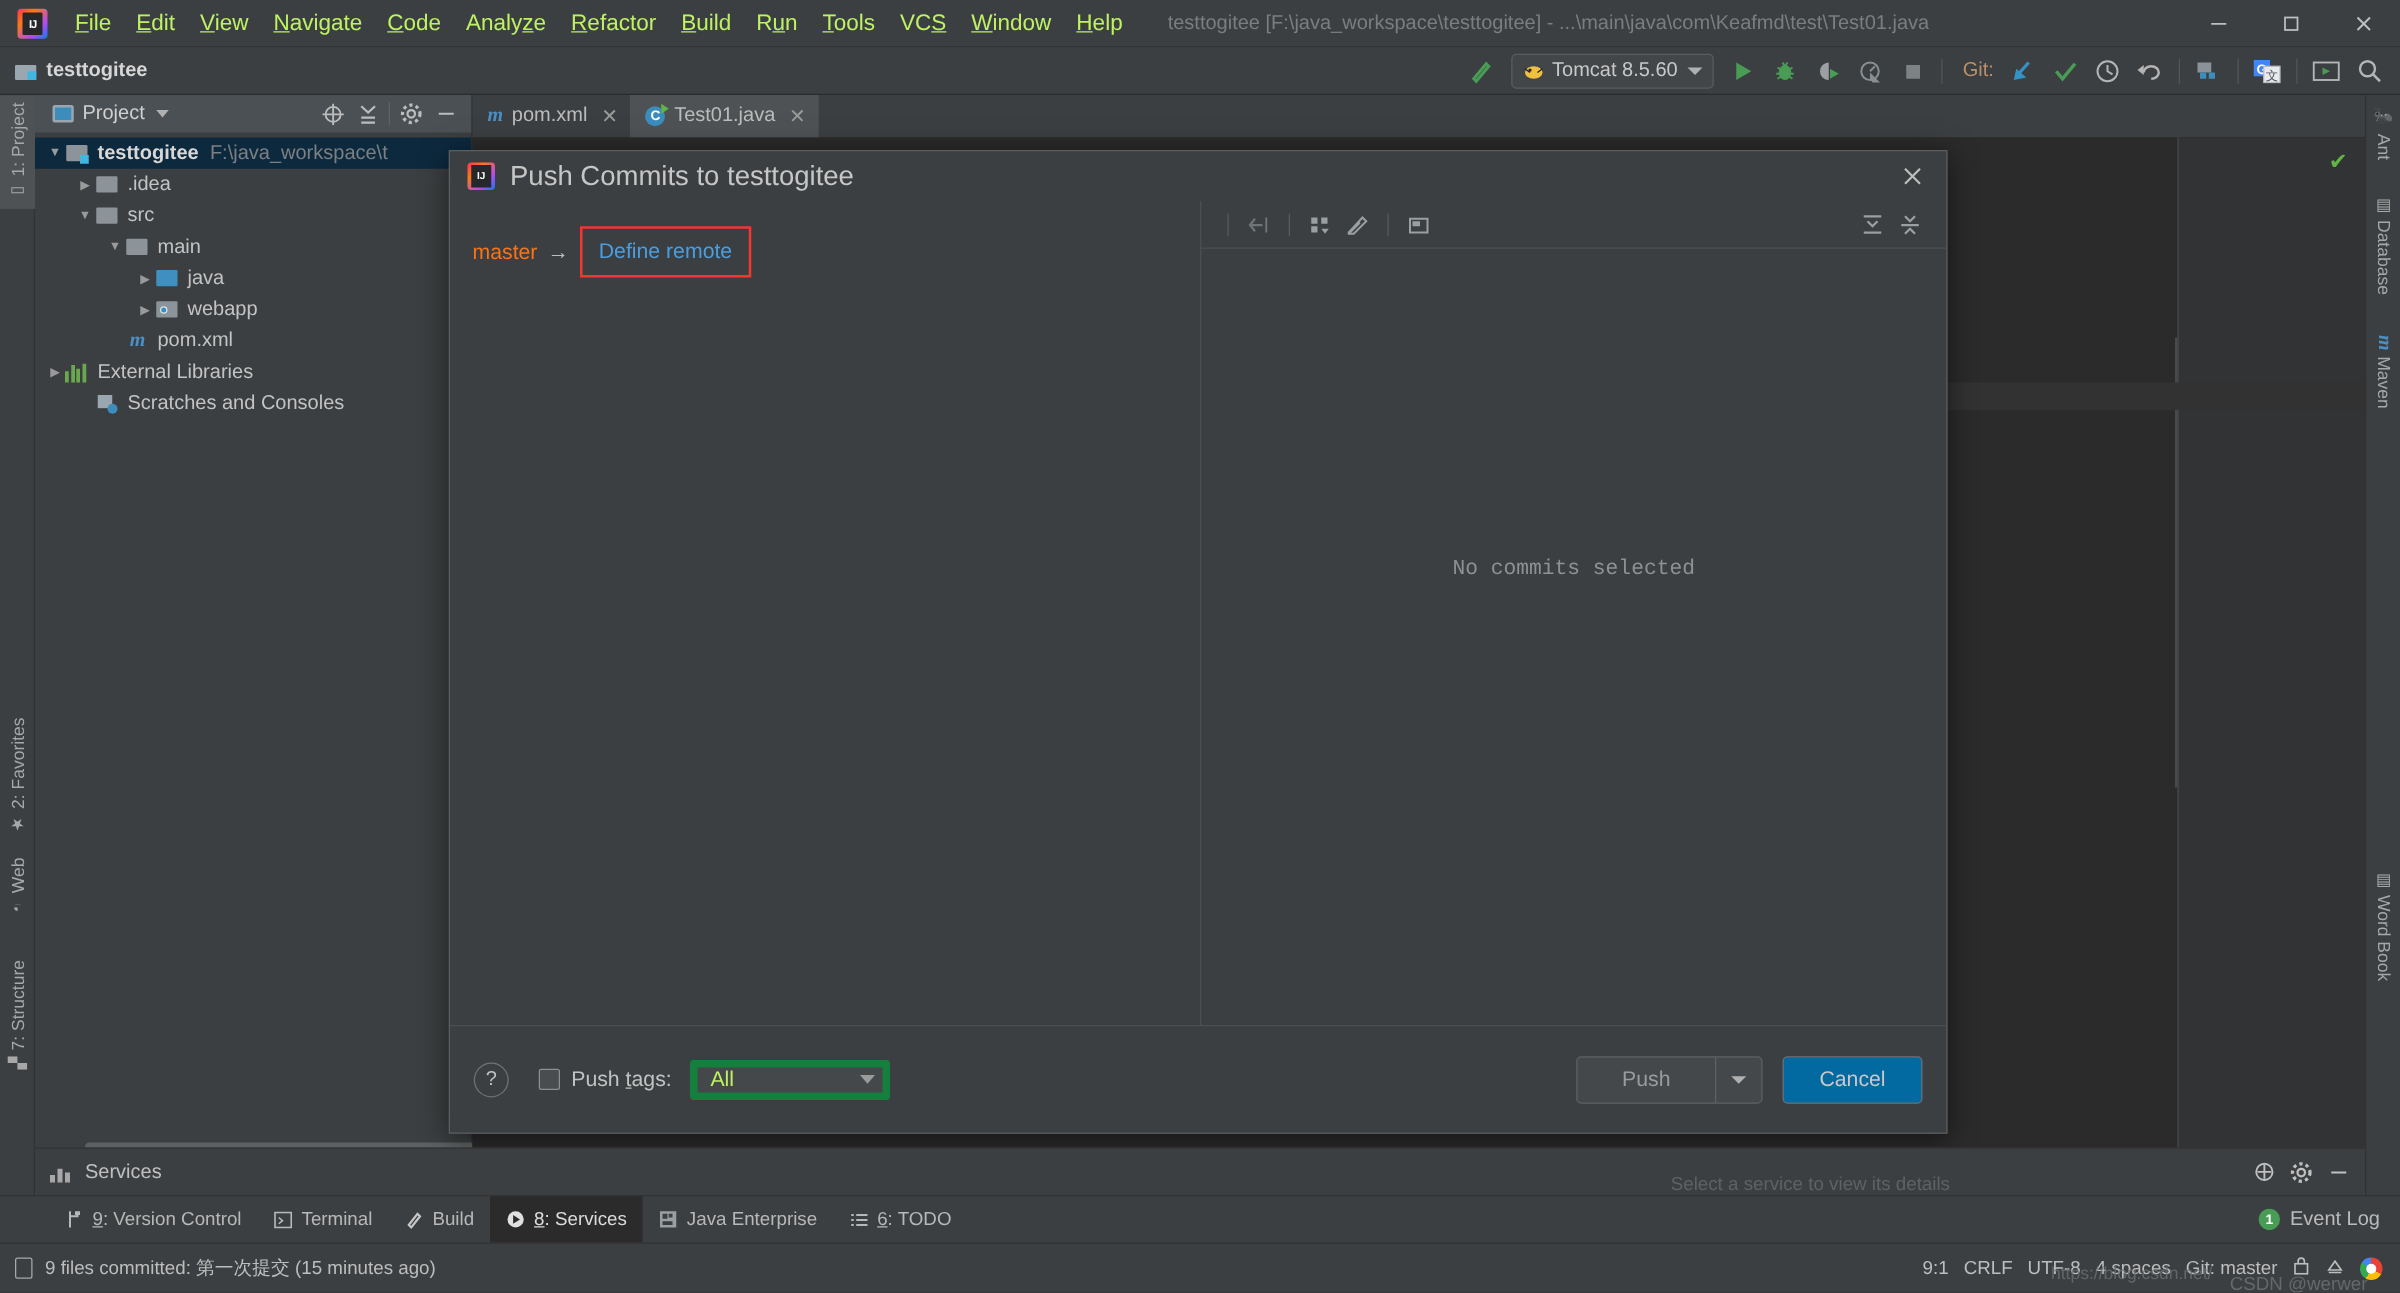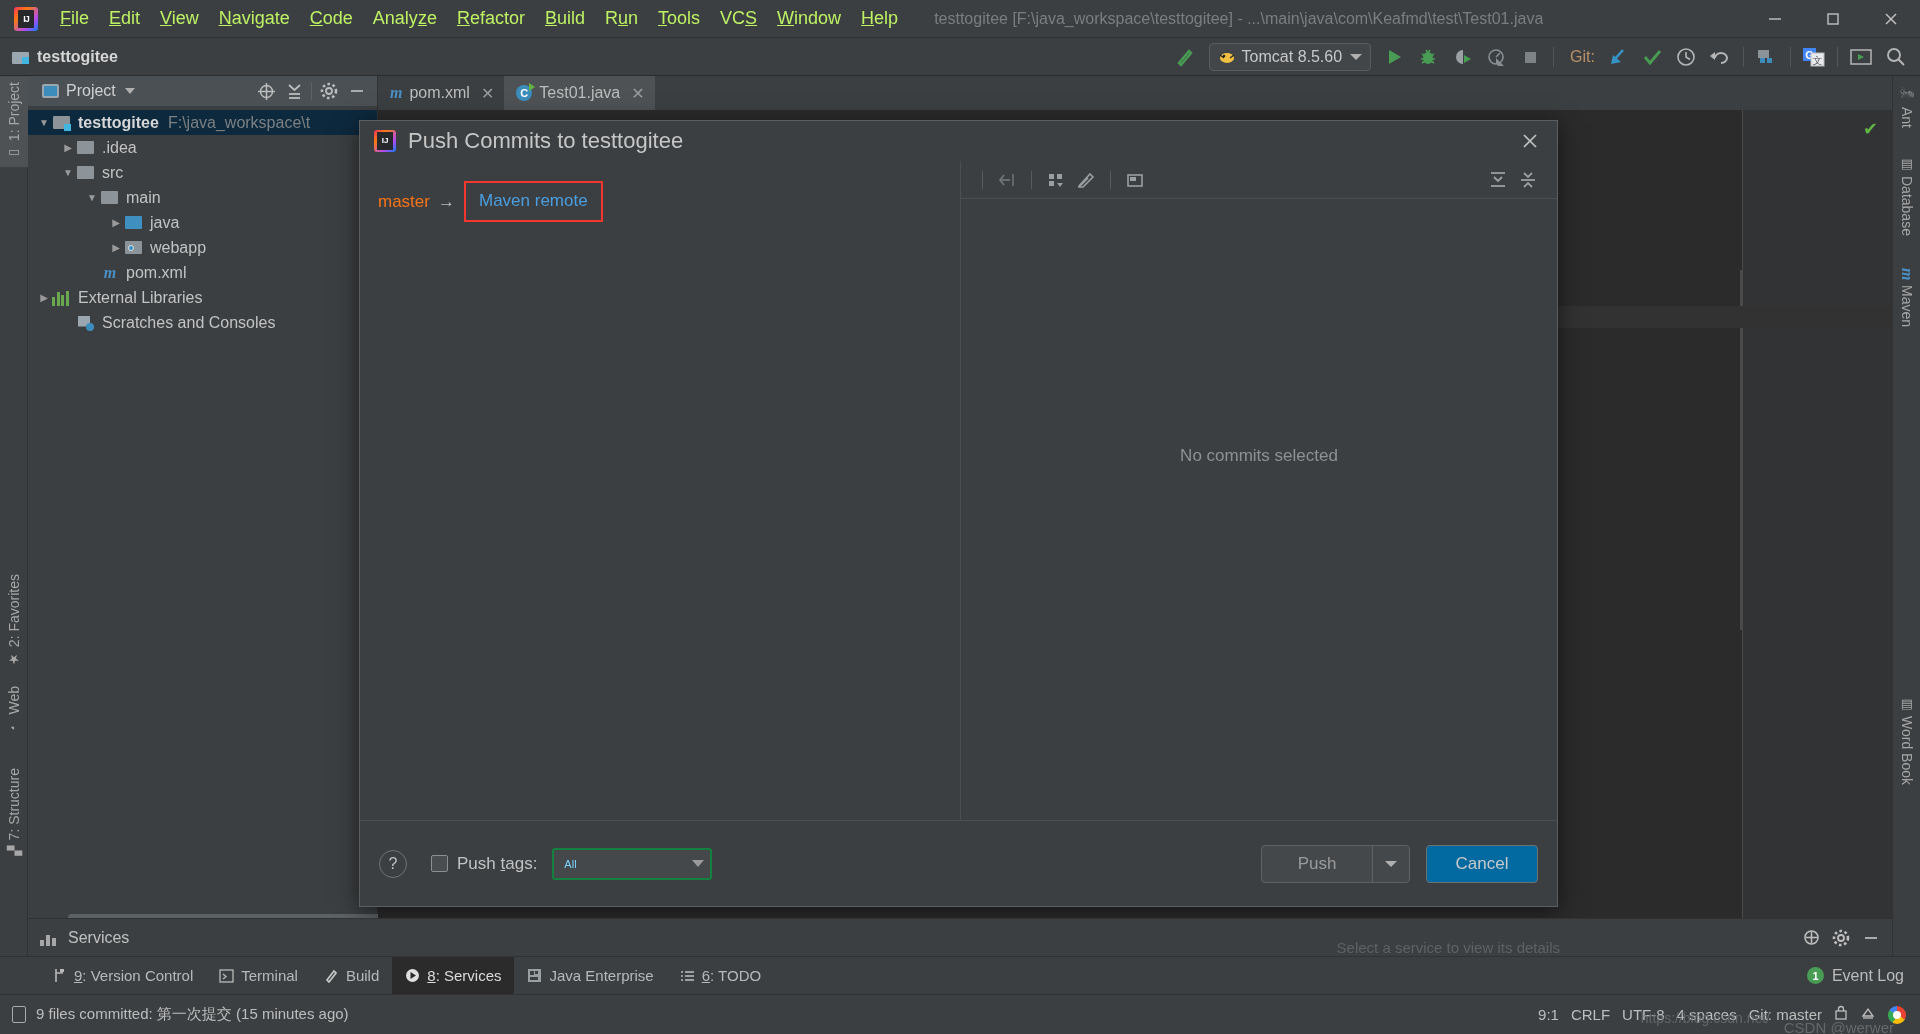--- a/index.html
+++ b/index.html
@@ -143,30 +143,30 @@
   .remote-box{
     border:2px solid #f4362f;padding:8px 13px 9px 13px;margin-left:2px;
   }
   .remote-link{color:#4a9ee0;font-size:17px;}
   .dlg-right{flex:1;position:relative;}
   .dr-toolbar{height:38px;display:flex;align-items:center;border-bottom:1px solid #4c4f51;padding-left:12px;}
   .dr-tb-sep{width:1px;height:18px;background:#585b5d;margin:0 9px;}
   .drico{width:30px;height:26px;display:flex;align-items:center;justify-content:center;}
   .dr-spacer{flex:1;}
   .nocommits{position:absolute;left:0;right:0;top:0;bottom:0;display:flex;align-items:center;justify-content:center;
-     font-size:17px;color:#8d9194;padding-bottom:70px;}
+     font-size:17px;color:#8d9194;padding-bottom:70px;font-family:Liberation Mono, monospace;}
   .dlg-foot{position:absolute;left:0;right:0;bottom:0;height:86px;border-top:1px solid #4c4f51;display:flex;align-items:center;padding:0 19px;}
   .helpbtn{width:28px;height:28px;border-radius:50%;border:1px solid #6f7375;display:flex;align-items:center;justify-content:center;
       color:#c0c0c0;font-size:16px;margin-right:24px;}
   .cbx{width:17px;height:17px;border:1px solid #8b8f91;border-radius:2px;background:#4a4d4f;margin-right:9px;}
   .foot-lbl{font-size:17px;color:#c2c2c2;margin-right:15px;}
   .foot-lbl u{text-decoration:underline;}
   .selectbox{
-    width:160px;height:32px;border:2px solid #15803d;border-radius:3px;background:#45484a;
-    display:flex;align-items:center;padding:0 6px 0 10px;font-size:11px;color:#7dd3fc;
+    width:160px;height:32px;border:6px solid #15803d;border-radius:3px;background:#45484a;
+    display:flex;align-items:center;padding:0 6px 0 10px;font-size:17px;color:#bef264;
   }
   .selectbox .caret{margin-left:auto;width:0;height:0;border-left:6px solid transparent;border-right:6px solid transparent;border-top:7px solid #9a9a9a;}
   .foot-right{margin-left:auto;display:flex;align-items:center;}
   .pushgrp{display:flex;align-items:stretch;height:38px;border:1px solid #5e6264;border-radius:4px;background:#45484a;}
   .pushgrp .lbl{width:110px;display:flex;align-items:center;justify-content:center;font-size:17px;color:#9b9b9b;}
   .pushgrp .div{width:1px;background:#5e6264;}
   .pushgrp .arr{width:36px;display:flex;align-items:center;justify-content:center;}
   .cancelbtn{margin-left:16px;height:38px;width:112px;border:1px solid #6d7173;border-radius:4px;background:#0369a1;
       display:flex;align-items:center;justify-content:center;font-size:17px;color:#c9c9c9;}
 
@@ -542,21 +542,21 @@
           </svg>
       </div>
     </div>
 
     <div class="dlg-body">
       <div class="dlg-left">
         <div class="branchrow">
           <span class="src">master</span>
           <span class="arw">→</span>
           <span class="remote-box">
-            <span class="remote-link">Maven remote</span>
+            <span class="remote-link">Define remote</span>
           </span>
         </div>
       </div>
 
       <div class="dlg-right">
         <div class="dr-toolbar">
           <div class="dr-tb-sep"></div>
           <div class="drico">
             <svg width="20" height="18">
                 <path d="M3 9 H13" stroke="#6f7477" stroke-width="1.8"></path>

